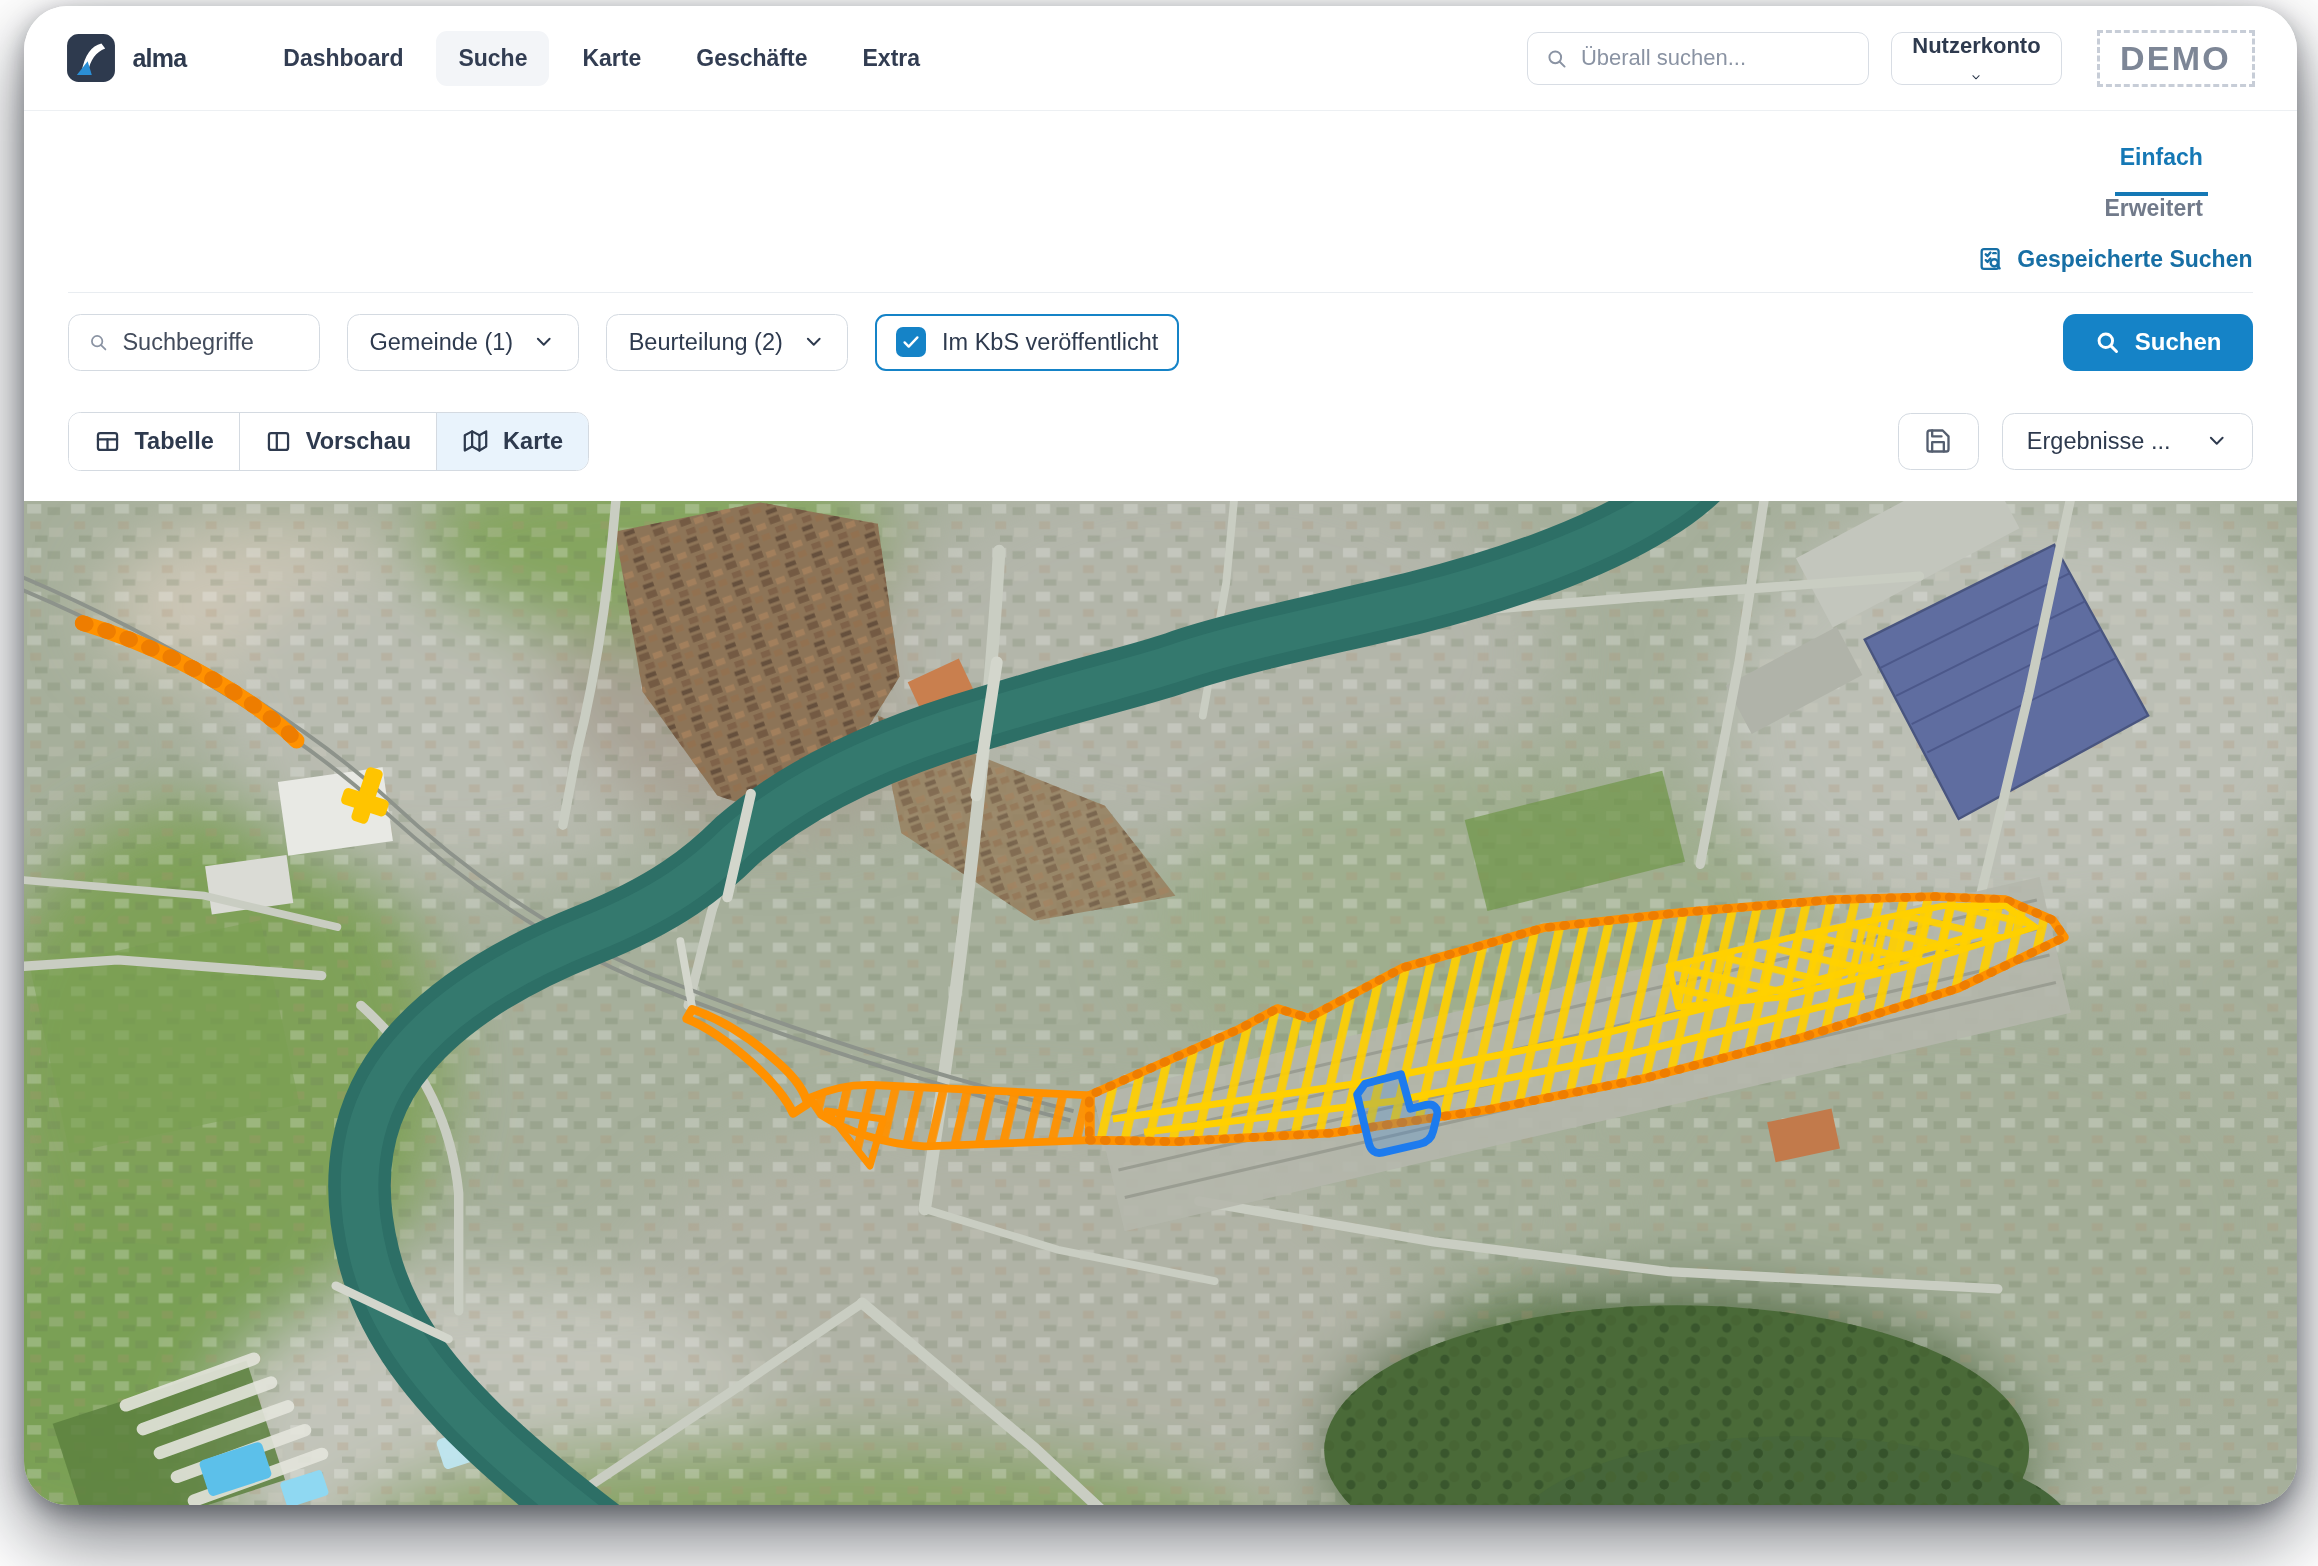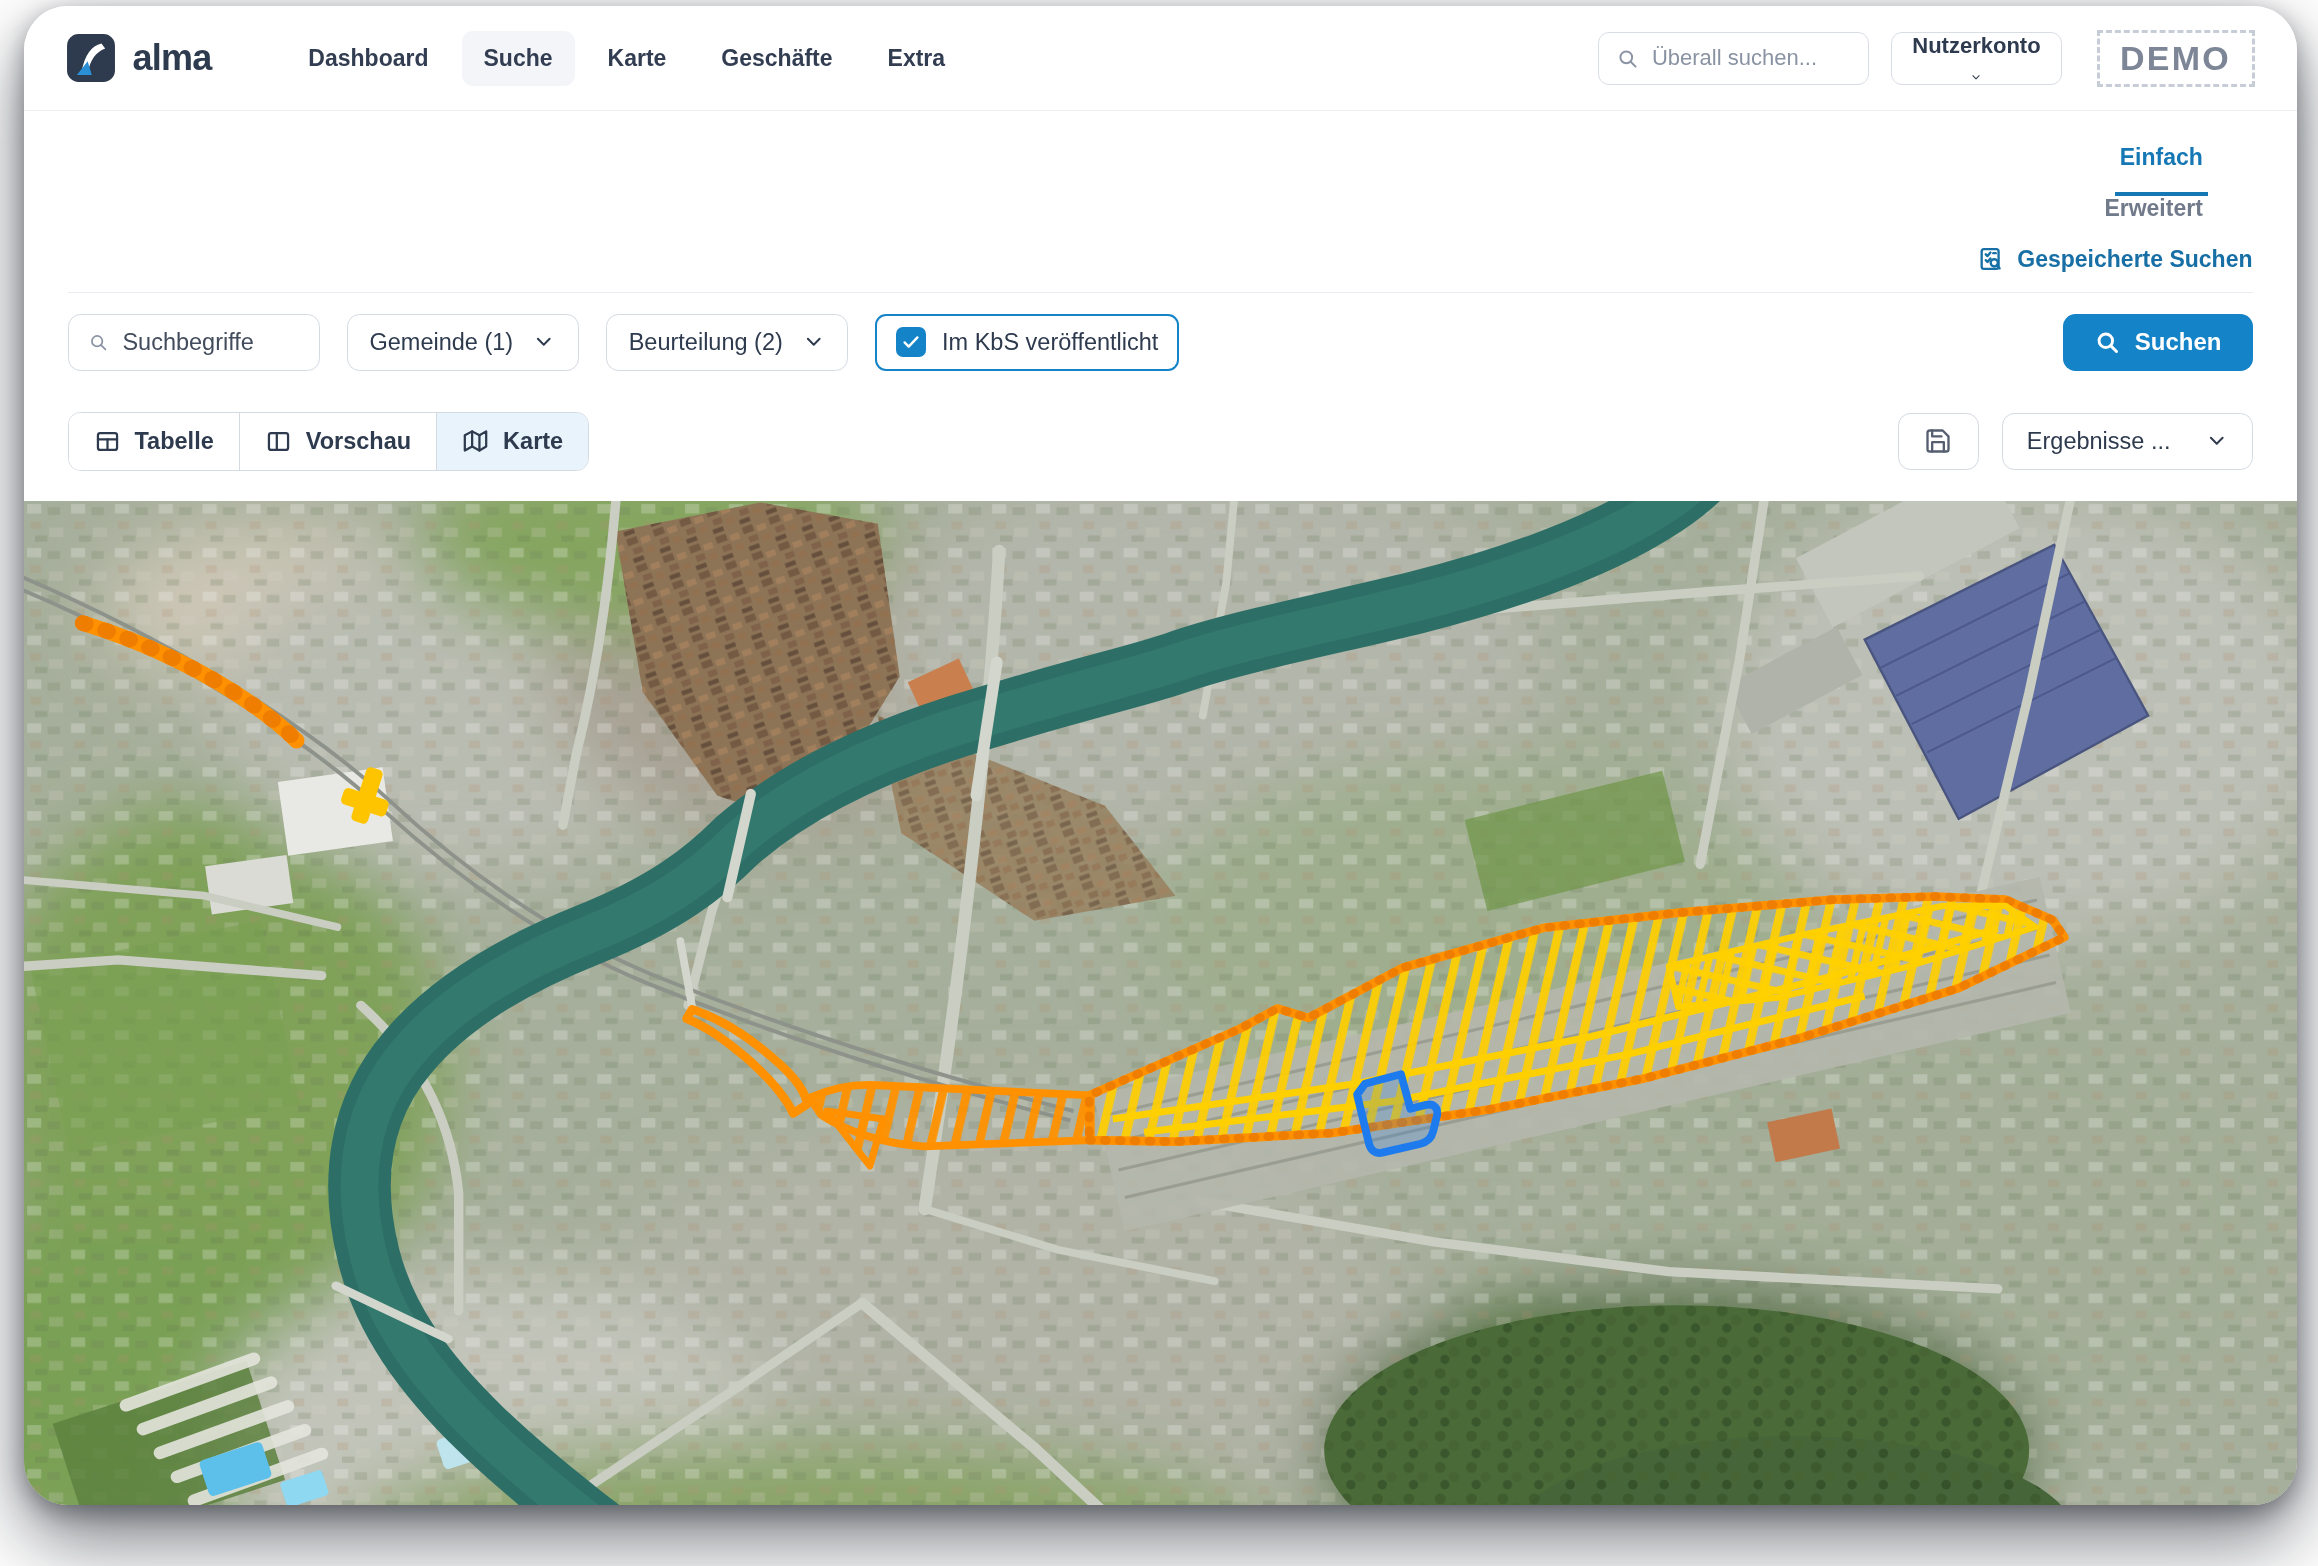--- a/index.html
+++ b/index.html
@@ -11,27 +11,27 @@
   .window { position:absolute; left:23.5px; top:6.3px; width:2273px; height:1499px;
     background:#ffffff; border-radius:44px; overflow:hidden;
     box-shadow:0 34px 78px rgba(8,12,22,.55), 0 7.8px 23.5px rgba(8,12,22,.35);
     display:flex; flex-direction:column; }
 
   
   .header { flex:0 0 105px; display:flex; align-items:center; padding:0 42px;
     border-bottom:1.6px solid #edf0f3; background:#fff; }
   .brand { display:flex; align-items:center; gap:17px; margin-right:75px; }
   .logo-mark { width:50px; height:50px; display:block; }
-  .brand-name { font-size:36px; font-weight:800; color:#2e3a4e; letter-spacing:-0.8px; }
+  .brand-name { font-size:25px; font-weight:800; color:#2e3a4e; letter-spacing:-0.8px; }
   .nav { display:flex; align-items:center; gap:11px; }
   .nav-item { font-size:23px; font-weight:600; color:#323d52; padding:14px 22px;
     border-radius:11px; cursor:pointer; white-space:nowrap; }
   .nav-item.active { background:#f3f5f8; font-weight:700; }
   .header-right { margin-left:auto; display:flex; align-items:center; gap:22px; }
-  .global-search { width:271px; height:53px; border:1.6px solid #d8dde4; border-radius:11px;
+  .global-search { width:342px; height:53px; border:1.6px solid #d8dde4; border-radius:11px;
     display:flex; align-items:center; gap:12.5px; padding:0 17px; background:#fff; }
   .global-search svg { flex:0 0 auto; }
   .global-search input { border:none; outline:none; width:100%; font-size:22px;
     font-family:"Liberation Sans",sans-serif; color:#3c4454; background:transparent; }
   .global-search input::placeholder { color:#8a93a3; }
   .account-btn { height:53px; border:1.6px solid #d8dde4; border-radius:11px; padding:0 20.4px;
     display:flex; align-items:center; gap:12.5px; font-size:22px; font-weight:700;
     color:#2e3a4e; background:#fff; cursor:pointer; white-space:nowrap;flex-direction:column; }
   .demo-badge { margin-left:12.5px; border:3.1px dashed #c7cdd7; color:#7d8696;
     font-size:34px; font-weight:800; letter-spacing:2.3px; padding:6.3px 20.4px; }

